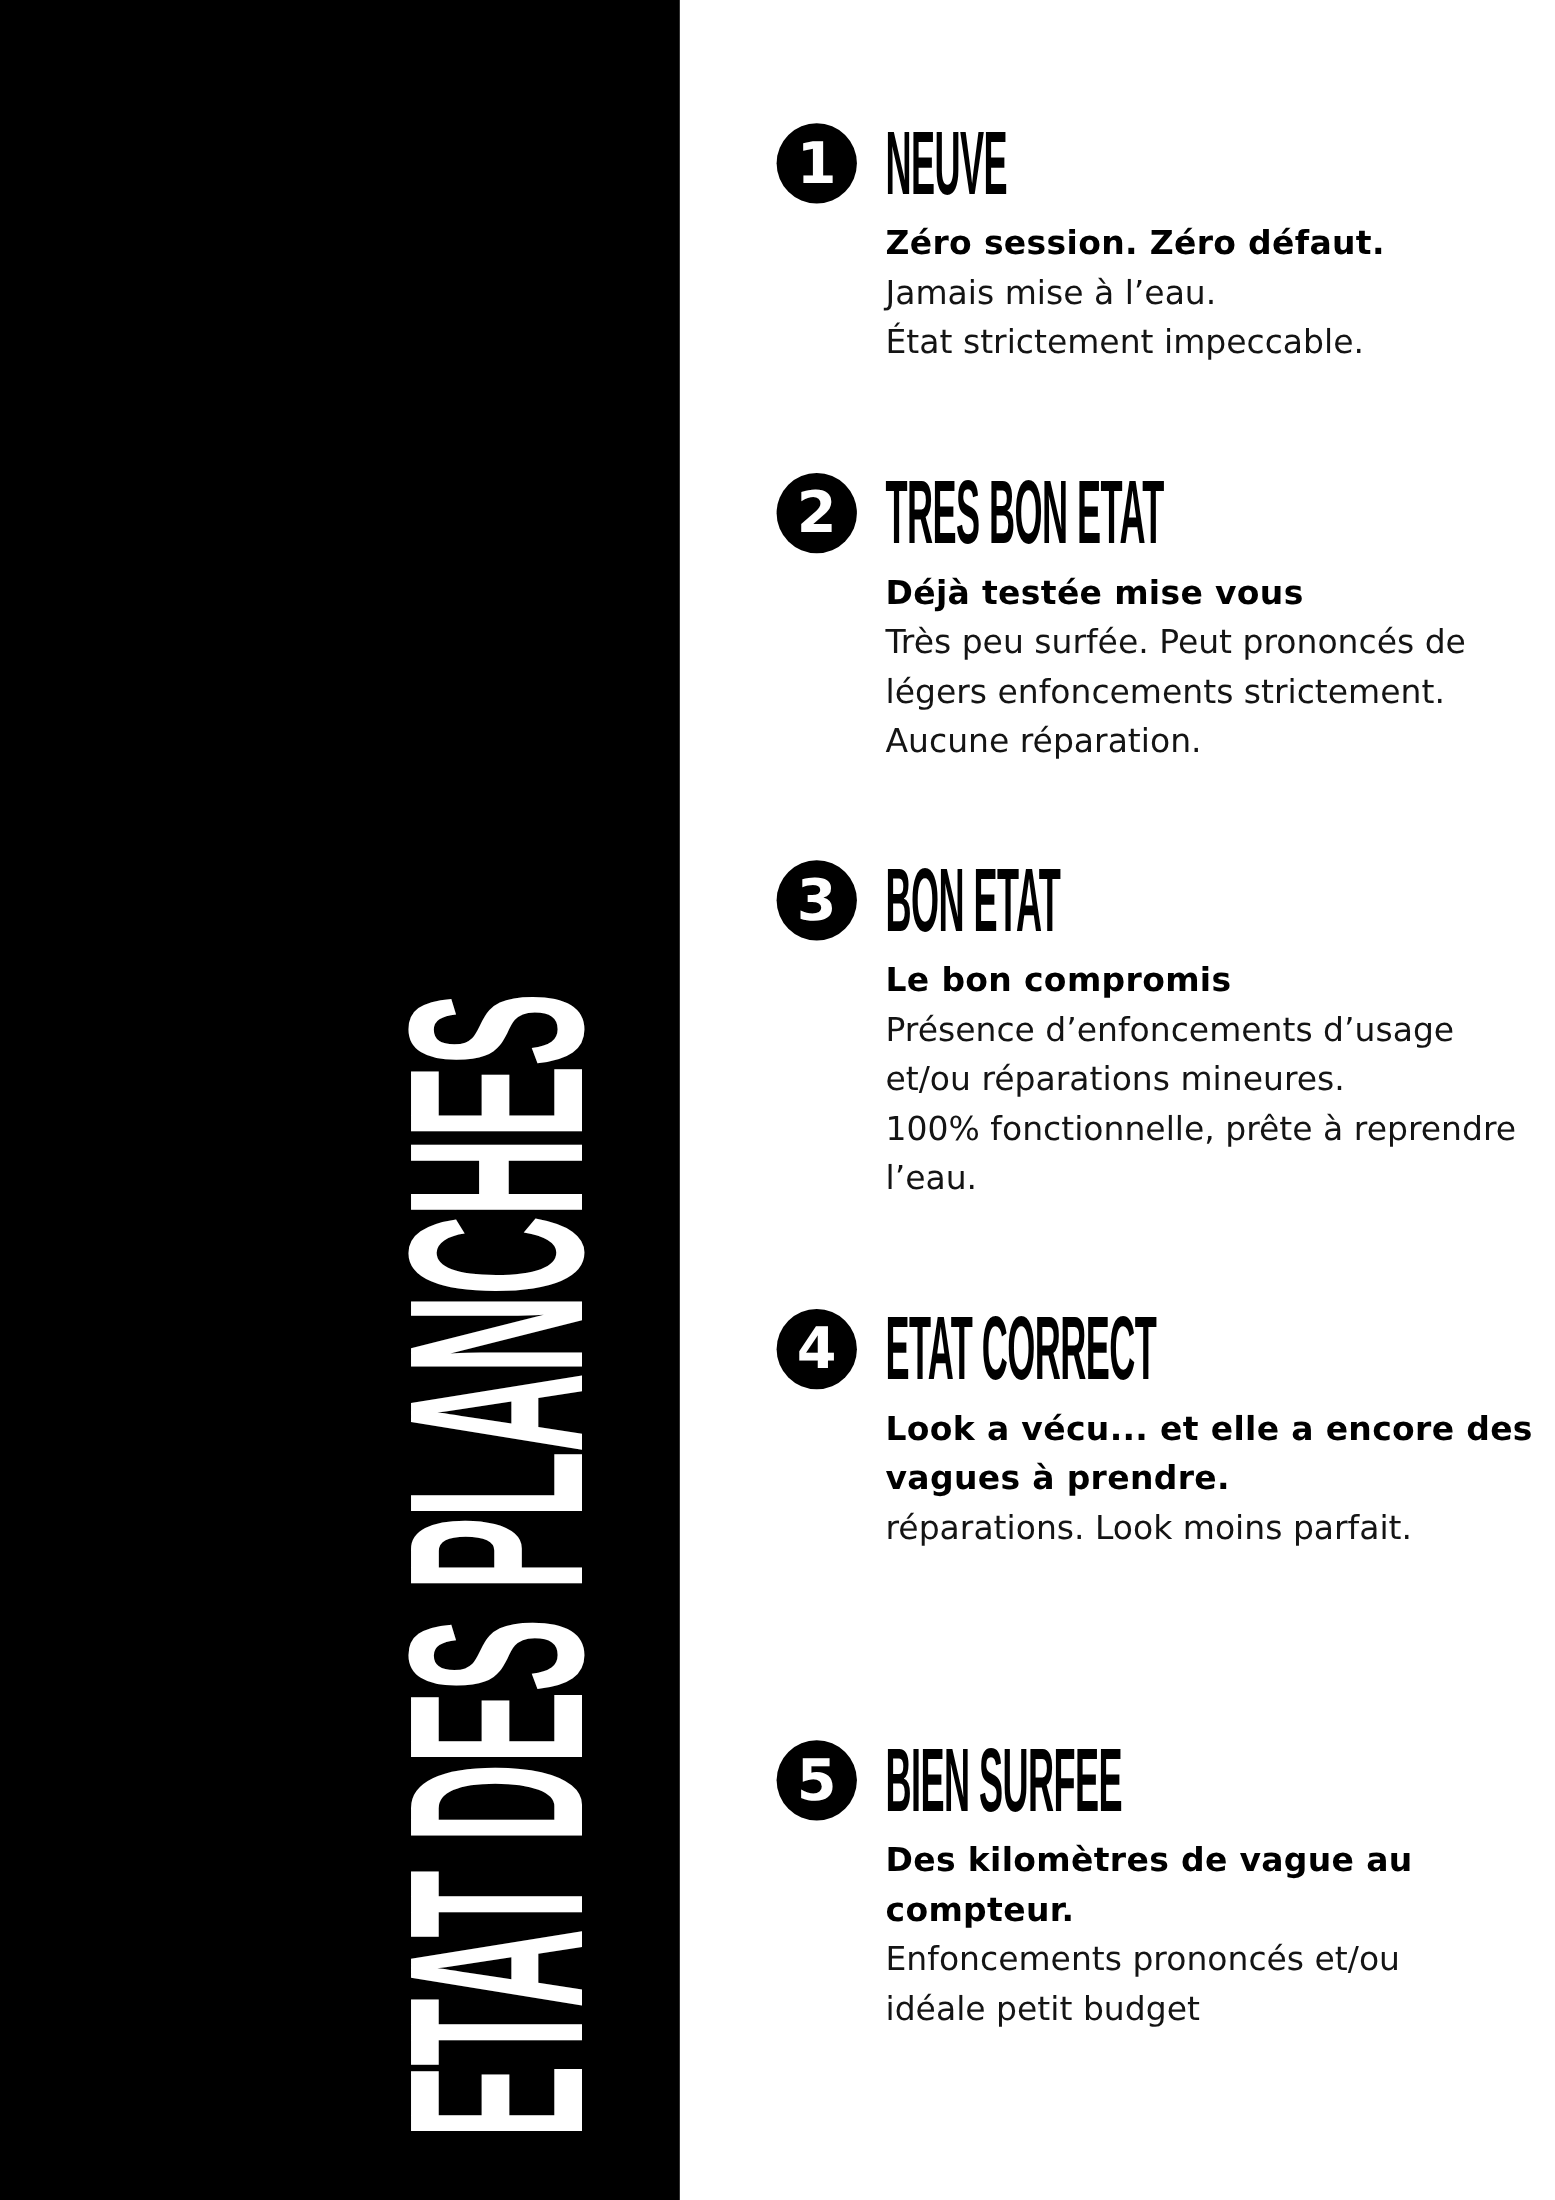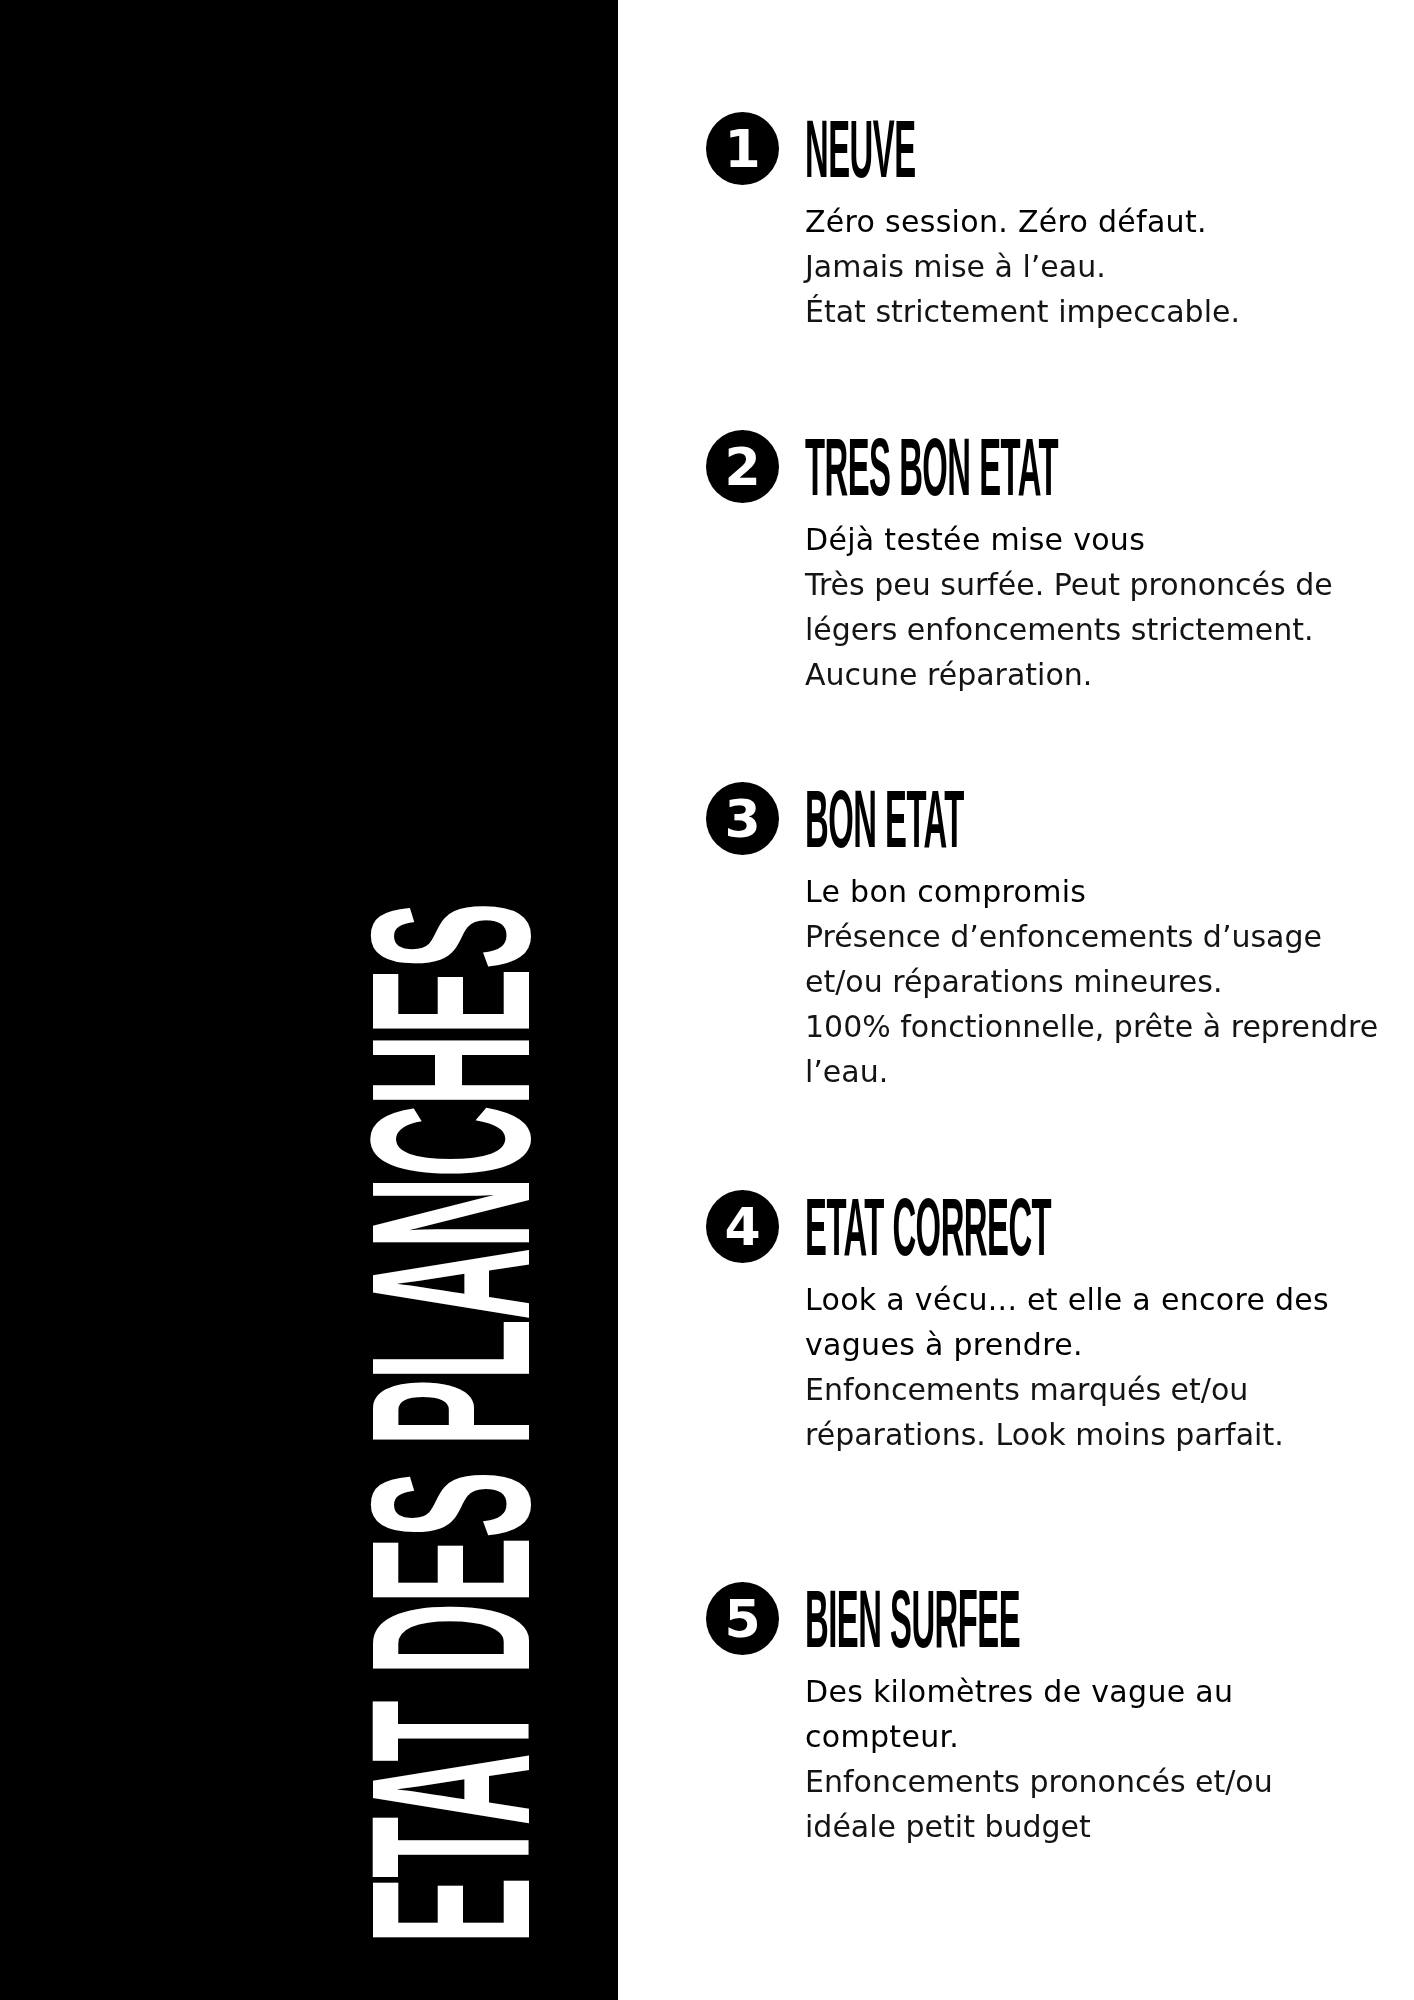--- a/index.html
+++ b/index.html
@@ -78,21 +78,21 @@
   }
   .body {
     margin-left: 99px;
     margin-top: 14px;
     font-size: 30px;
     line-height: 45px;
     color: #141414;
   }
   .line { white-space: nowrap; }
   .line.bold {
-    font-weight: normal;
+    font-weight: bold;
     color: #000000;
     letter-spacing: 0.01em;
   }
 </style>
 </head>
 <body>
 
 <div class="page">
 
   <aside class="sidebar">
@@ -143,21 +143,20 @@
     </section>
 
     <section class="section" style="top:1190px">
       <div class="head">
         <div class="badge">4</div>
         <h2 class="title">ETAT CORRECT</h2>
       </div>
       <div class="body">
         <div class="line bold">Look a vécu... et elle a encore des</div>
         <div class="line bold">vagues à prendre.</div>
-        <div class="line">Enfoncements marqués et/ou</div>
         <div class="line">réparations. Look moins parfait.</div>
       </div>
     </section>
 
     <section class="section" style="top:1582px">
       <div class="head">
         <div class="badge">5</div>
         <h2 class="title">BIEN SURFEE</h2>
       </div>
       <div class="body">

